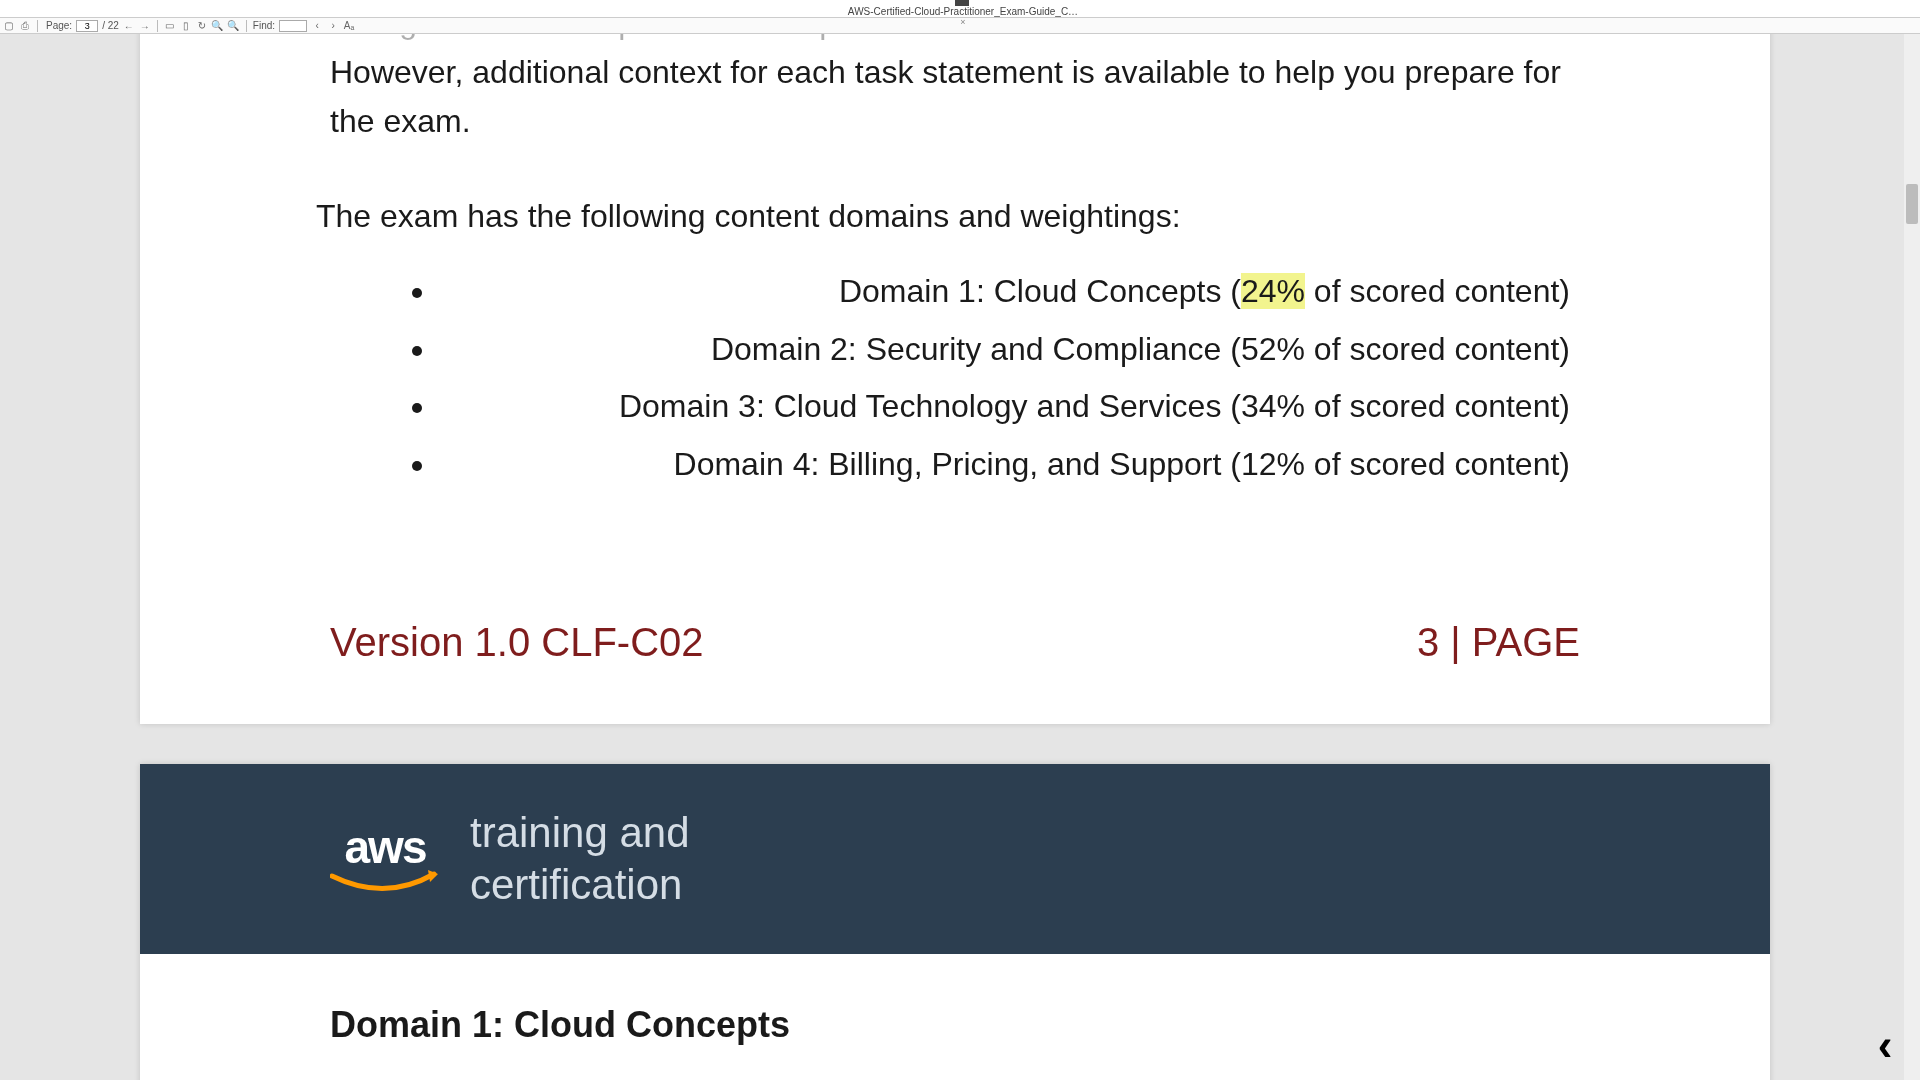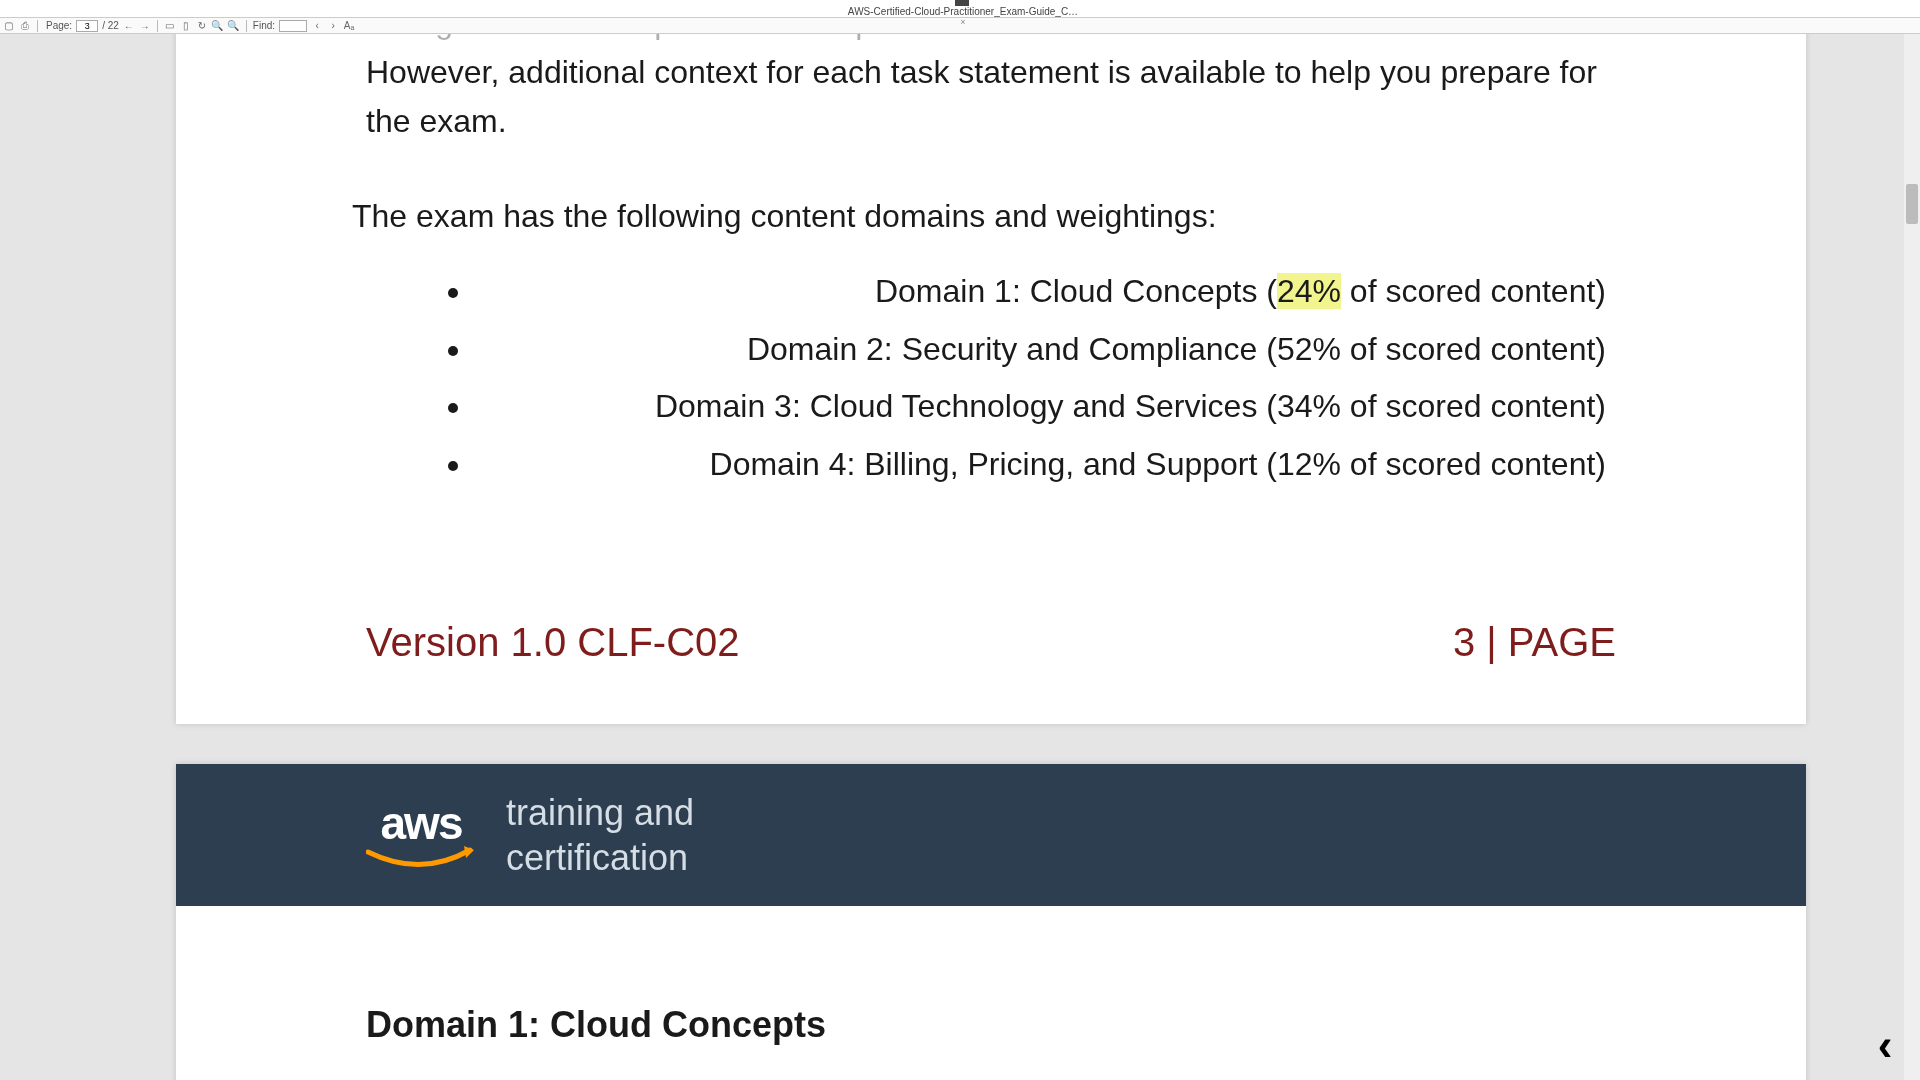--- a/index.html
+++ b/index.html
@@ -68,21 +68,20 @@
   top: 34px; left: 0; right: 0; bottom: 0;
   background: #e5e5e5;
   overflow: hidden;
 }
 .page {
   position: absolute;
   left: 140px;
   width: 1630px;
   background: #fff;
   box-shadow: 0 0 6px rgba(0,0,0,.15);
-  margin-left: 36px;
 }
 .page3 { top: -30px; height: 720px; }
 .page4 { top: 730px; height: 800px; }
 
 .doc-text {
   font-size: 32px;
   line-height: 1.55;
   color: #1a1a1a;
   font-weight: 400;
 }
@@ -91,36 +90,36 @@
 .bullets { position: absolute; left: 260px; top: 255px; width: 1170px; }
 .bullets li { list-style: disc; margin-left: 38px; margin-top: 8px; text-align: right; }
 .highlight { background: #f2f48e; }
 
 .footer { position: absolute; left: 190px; right: 190px; top: 616px; display:flex; justify-content: space-between; }
 .footer span { font-size: 40px; color: #7f1d1d; }
 
 .banner {
   position: absolute;
   top: 0; left: 0; right: 0;
-  height: 142px;
+  height: 190px;
   background: #2c3e50;
   display: flex;
   align-items: center;
   padding-left: 190px;
   gap: 30px;
 }
 .aws-logo { display: flex; flex-direction: column; align-items: center; }
 .aws-logo .aws-text {
   font-size: 46px; font-weight: 700; color: #fff; letter-spacing: -2px;
   font-family: Arial, sans-serif;
 }
 .aws-logo .smile {
   width: 110px; height: 28px; margin-top: -4px;
 }
-.banner-text { color: #d5dde5; font-size: 36px; line-height: 1.25; font-weight: 300; }
+.banner-text { color: #d5dde5; font-size: 42px; line-height: 1.25; font-weight: 300; }
 
 .domain-heading {
   position: absolute;
   left: 190px; top: 240px;
   font-size: 36px; font-weight: 700; color: #1a1a1a;
 }
 .task-line {
   position: absolute;
   left: 190px; top: 315px;
   font-size: 32px; color: #1a1a1a;

